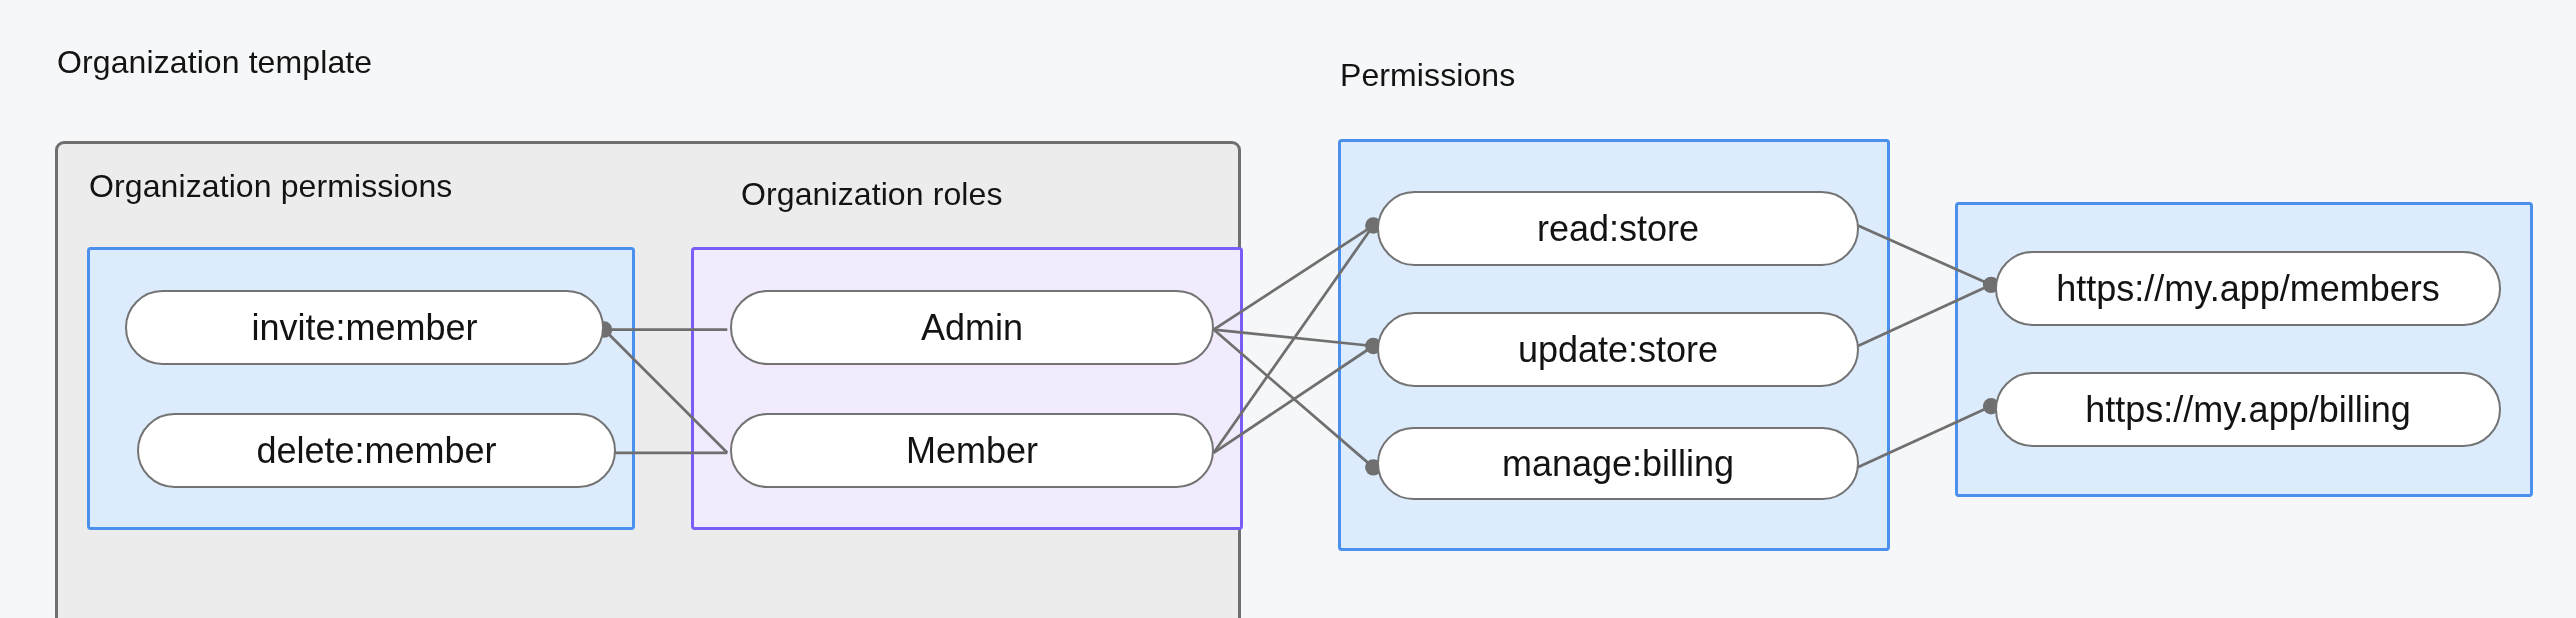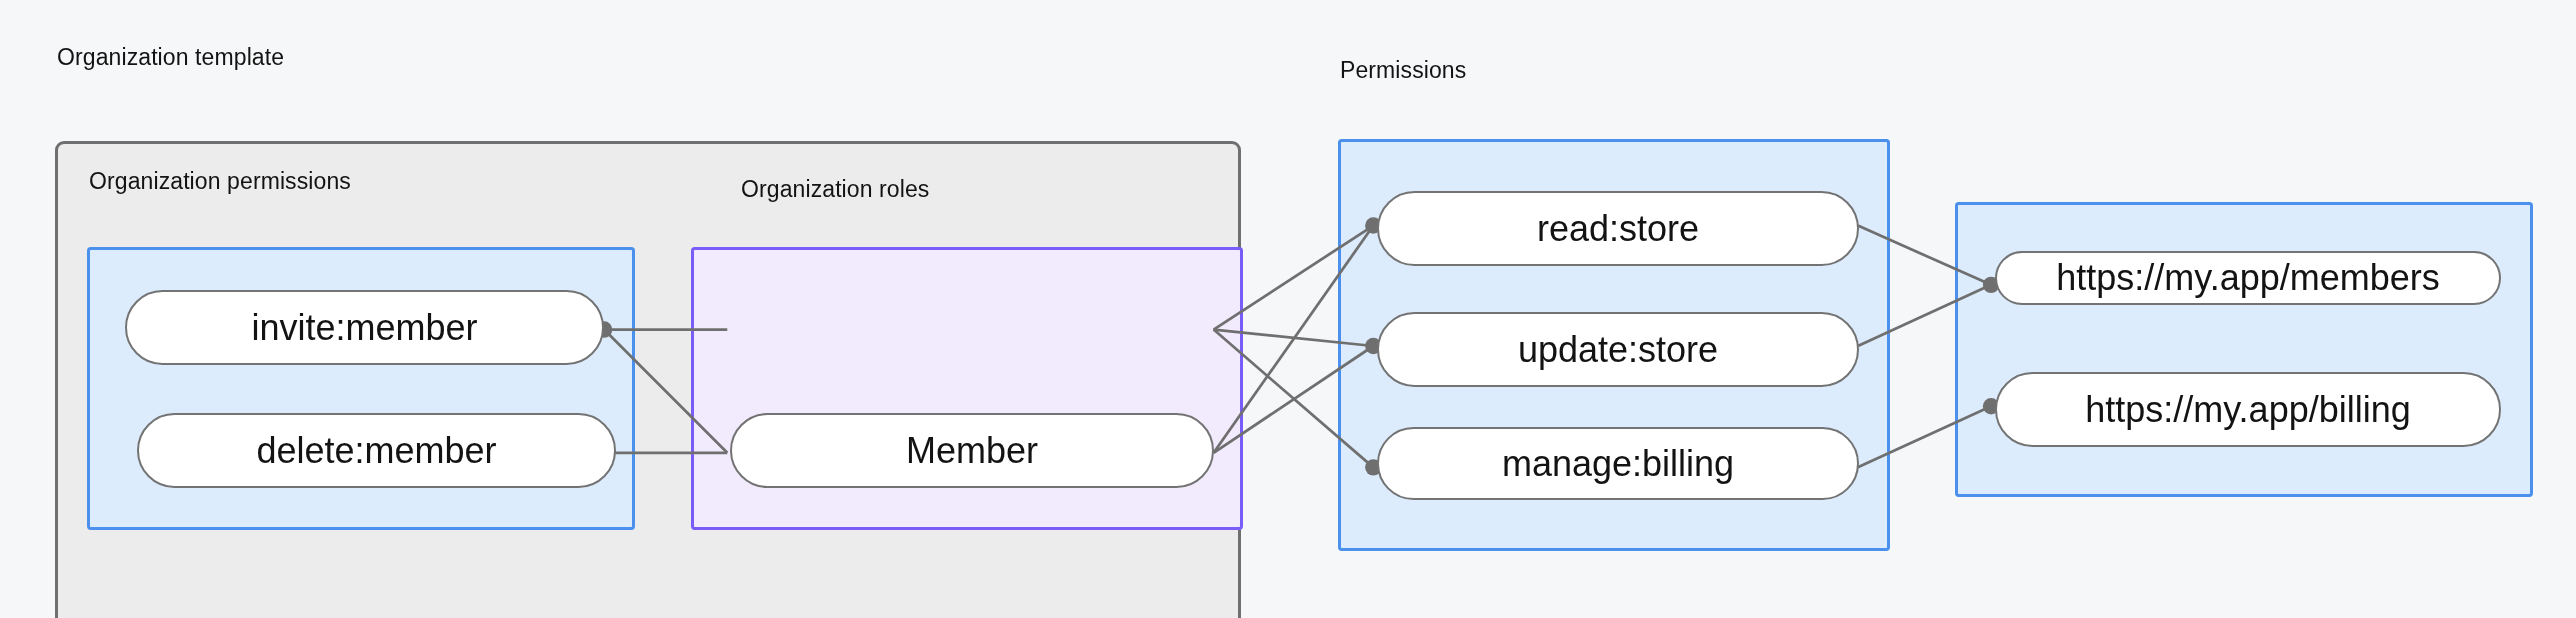--- a/index.html
+++ b/index.html
@@ -16,21 +16,21 @@
   #stage {
     position: relative;
     width: 2576px;
     height: 619px;
     background: #f6f7f8;
   }
 
   
   .group-label {
     position: absolute;
-    font-size: 23px;
+    font-size: 32px;
     color: #131313;
     white-space: nowrap;
     letter-spacing: 0.1px;
   }
 
   
   .template-box {
     position: absolute;
     box-sizing: border-box;
     background: #ececec;
@@ -128,20 +128,23 @@
 
       <div class="node" style="left:47px; top:163px; width:479px; height:75px;">
         <span>delete:member</span>
       </div>
     </div>
 
     <div class="group-label" style="left:635px; top:32px;margin-left:48px;">Organization roles</div>
 
     <div class="section-box purple" style="left:633px; top:103px; width:552px; height:283px;">
 
+      <div class="node" style="left:36px; top:40px; width:484px; height:75px;">
+        <span>Admin</span>
+      </div>
 
       <div class="node" style="left:36px; top:163px; width:484px; height:75px;justify-content:center;">
         <span>Member</span>
       </div>
     </div>
   </div>
 
   <div class="group-label" style="left:1340px; top:57px;">Permissions</div>
 
   <div class="section-box blue" style="left:1338px; top:139px; width:552px; height:412px;">
@@ -155,21 +158,21 @@
     </div>
 
     <div class="node" style="left:36px; top:285px; width:482px; height:73px;">
       <span>manage:billing</span>
     </div>
   </div>
 
 
   <div class="section-box blue" style="left:1955px; top:202px; width:578px; height:295px;">
 
-    <div class="node" style="left:37px; top:46px; width:506px; height:54px;">
+    <div class="node" style="left:37px; top:46px; width:506px; height:75px;">
       <span>https://my.app/members</span>
     </div>
 
     <div class="node" style="left:37px; top:167px; width:506px; height:75px;">
       <span>https://my.app/billing</span>
     </div>
   </div>
 
 </div>
 

